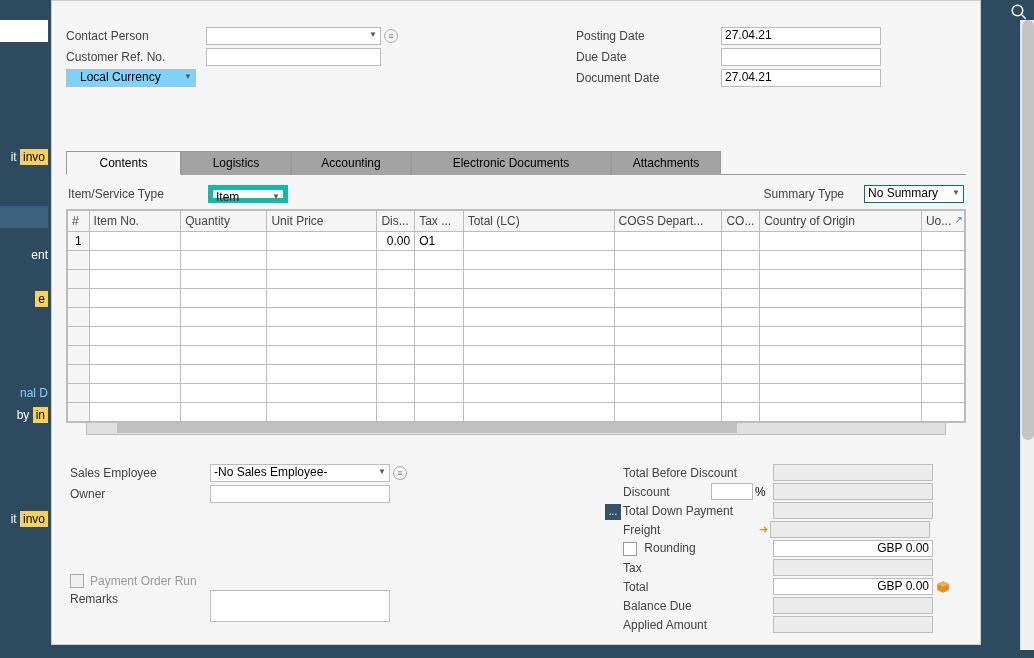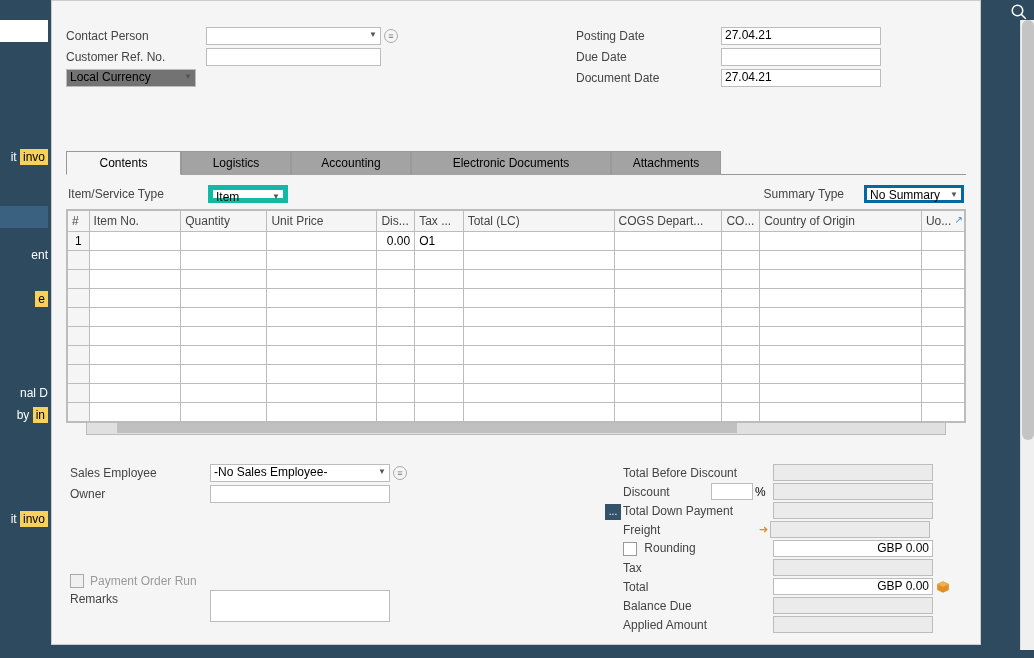--- a/index.html
+++ b/index.html
@@ -16,21 +16,21 @@
 .header-area { padding: 4px 14px 6px 14px; }
 .header-row { display: flex; align-items: center; height: 20px; margin-bottom: 1px; }
 .header-left { width: 510px; display: flex; align-items: center; }
 .header-right { flex: 1; display: flex; align-items: center; }
 .field-label { width: 140px; color: #444; }
 .field-input { width: 175px; height: 18px; border: 1px solid #bcbcbc; background: #fff; padding: 0 3px; }
 .field-select { width: 175px; height: 18px; border: 1px solid #bcbcbc; background: #fff; padding: 0 3px; position: relative; }
 .field-select::after { content: "▼"; position: absolute; right: 3px; top: 2px; font-size: 8px; color: #555; }
 .info-icon { width: 14px; height: 14px; border: 1px solid #aaa; border-radius: 50%; margin-left: 3px; font-size: 9px; text-align: center; line-height: 12px; color: #777; }
 
-.currency-select { width: 130px; height: 18px; border: 1px solid #bcbcbc; background: #737373; padding: 0 3px; position: relative; }
+.currency-select { width: 130px; height: 18px; border: 1px solid #bcbcbc; background: #7dd3fc; padding: 0 13px; position: relative; }
 .currency-select::after { content: "▼"; position: absolute; right: 3px; top: 2px; font-size: 8px; color: #555; }
 .currency-input { width: 95px; height: 18px; border: 1px solid #bcbcbc; background: #fff; margin-left: 4px; visibility: hidden; }
 
 .right-label { width: 145px; color: #444; }
 .right-input { width: 160px; height: 18px; border: 1px solid #bcbcbc; background: #fff; padding: 0 3px; }
 
 .tabs-area { margin: 55px 14px 0 14px; }
 .tabs-bar { display: flex; border-bottom: 1px solid #999; }
 .tab { padding: 4px 20px; border: 1px solid #999; border-bottom: none; background: #a3a3a3; margin-right: 0; position: relative; top: 1px; cursor: pointer; text-align: center; }
 .tab.active { background: #f5f5f5; border-bottom: 1px solid #f5f5f5; font-weight: normal; }
@@ -40,21 +40,21 @@
 .tab:nth-child(4) { width: 200px; }
 .tab:nth-child(5) { width: 110px; }
 
 .tab-content { padding: 10px 0 0 0; }
 .filter-row { display: flex; align-items: center; margin-bottom: 6px; padding: 0 2px; }
 .filter-label { width: 140px; color: #444; }
 .filter-select { width: 80px; height: 18px; border: 5px solid #14b8a6; background: #fff; padding: 0 3px; position: relative; }
 .filter-select::after { content: "▼"; position: absolute; right: 3px; top: 2px; font-size: 8px; color: #555; }
 .filter-spacer { flex: 1; }
 .summary-label { margin-right: 20px; color: #444; }
-.summary-select { width: 100px; height: 18px; border: 3px solid #0369a1; background: #fff; padding: 0 3px; position: relative; }
+.summary-select { width: 100px; height: 18px; border: 1px solid #0369a1; background: #fff; padding: 0 3px; position: relative; }
 .summary-select::after { content: "▼"; position: absolute; right: 3px; top: 2px; font-size: 8px; color: #555; }
 
 .grid-wrapper { border: 1px solid #bcbcbc; position: relative; }
 .grid { border-collapse: collapse; width: 100%; table-layout: fixed; }
 .grid th { border: 1px solid #bcbcbc; background: #f5f5f5; padding: 3px 4px; text-align: left; font-weight: normal; color: #444; height: 20px; overflow: hidden; white-space: nowrap; text-overflow: ellipsis; }
 .grid td { border: 1px solid #bcbcbc; background: #fff; padding: 2px 4px; height: 19px; overflow: hidden; white-space: nowrap; }
 .grid .row-num { background: #f5f5f5; text-align: center; }
 .expand-icon { position: absolute; right: 2px; top: 4px; color: #3a7fc4; font-size: 10px; cursor: pointer; z-index: 5; }
 .grid-scroll { height: 12px; background: #e0e0e0; border: 1px solid #bcbcbc; border-top: none; position: relative; margin: 0 20px; }
 .grid-scroll-thumb { position: absolute; left: 30px; width: 620px; height: 10px; background: #c0c0c0; top: 0; }
@@ -104,21 +104,21 @@
     </svg>
 </div>
 
 <div class="bg-sidebar">
   <div class="white-strip"></div>
   <div class="sidebar-items">
     <div style="margin-top:10px;color:#fff;">it <span class="sidebar-highlight">invo</span></div>
     <div style="margin-top:42px;background:#3a6180;color:#fff;height:22px;"></div>
     <div style="margin-top:20px;color:#fff;">ent</div>
     <div style="margin-top:30px;"><span class="sidebar-highlight">e</span></div>
-    <div style="margin-top:80px;color:#ffffff;">nal D</div>
+    <div style="margin-top:80px;color:#7dd3fc;">nal D</div>
     <div style="margin-top:8px;color:#fff;text-align:right;">by <span class="sidebar-highlight">in</span></div>
     <div style="margin-top:90px;color:#fff;">it <span class="sidebar-highlight">invo</span></div>
   </div>
 </div>
 
 <div class="main-window">
 
   <div class="header-area">
     <div class="header-row">
       <div class="header-left">

